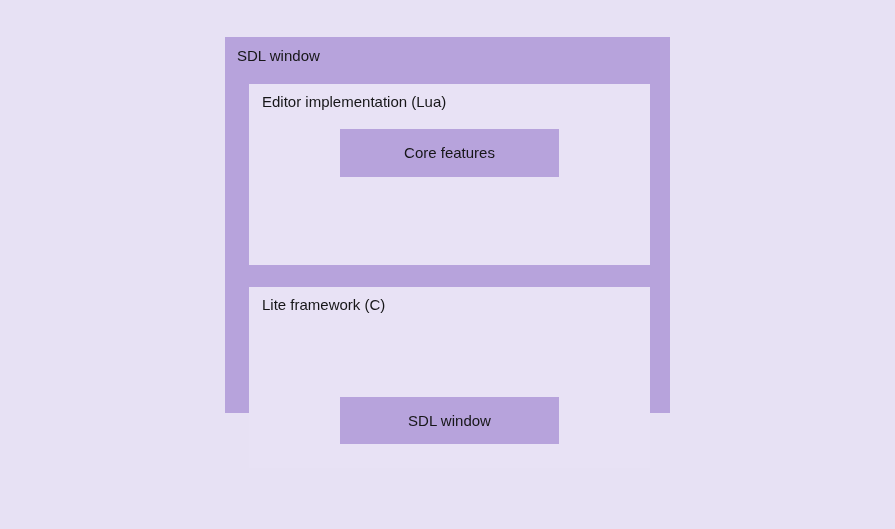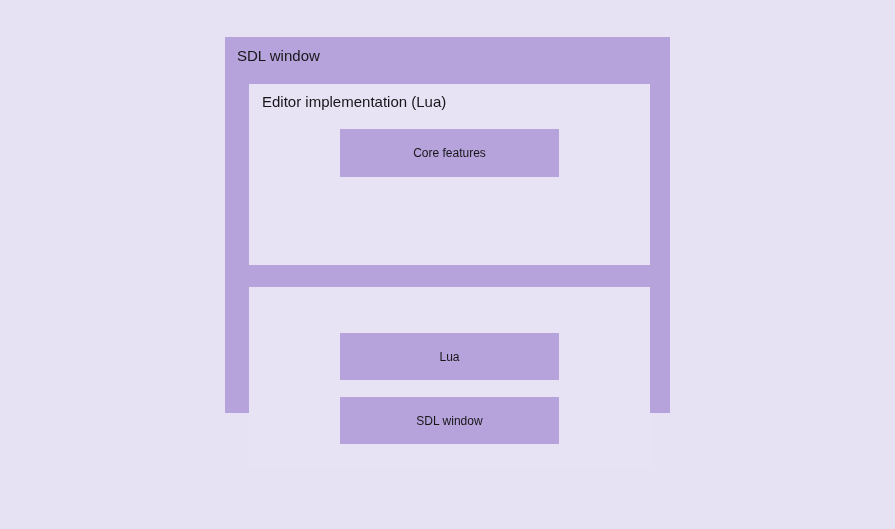--- a/index.html
+++ b/index.html
@@ -61,21 +61,21 @@
     background: var(--box-purple);
     display: flex;
     align-items: center;
     justify-content: center;
   }
   .block.pos-a { top: 45px; }
   .block.pos-b { top: 108px; }
   .block.pos-c { top: 46px; height: 47px; }
   .block.pos-d { top: 110px; height: 47px; }
   .block-label {
-    font-size: 12px;
+    font-size: 15px;
     line-height: 20px;
     color: var(--text);
     white-space: nowrap;
   }
 </style>
 </head>
 <body>
 
 <div class="canvas">
 
@@ -85,24 +85,22 @@
     <div class="layer-panel first">
       <div class="layer-label">Editor implementation (Lua)</div>
 
       <div class="block pos-a">
         <span class="block-label">Core features</span>
       </div>
 
     </div>
 
     <div class="layer-panel second">
+      <div class="layer-label">Lite framework (C)</div>
 
-      <div class="block pos-c">
-        <span class="block-label">Lua</span>
-      </div>
 
       <div class="block pos-d">
         <span class="block-label">SDL window</span>
       </div>
     </div>
   </div>
 
 </div>
 
 </body></html>

